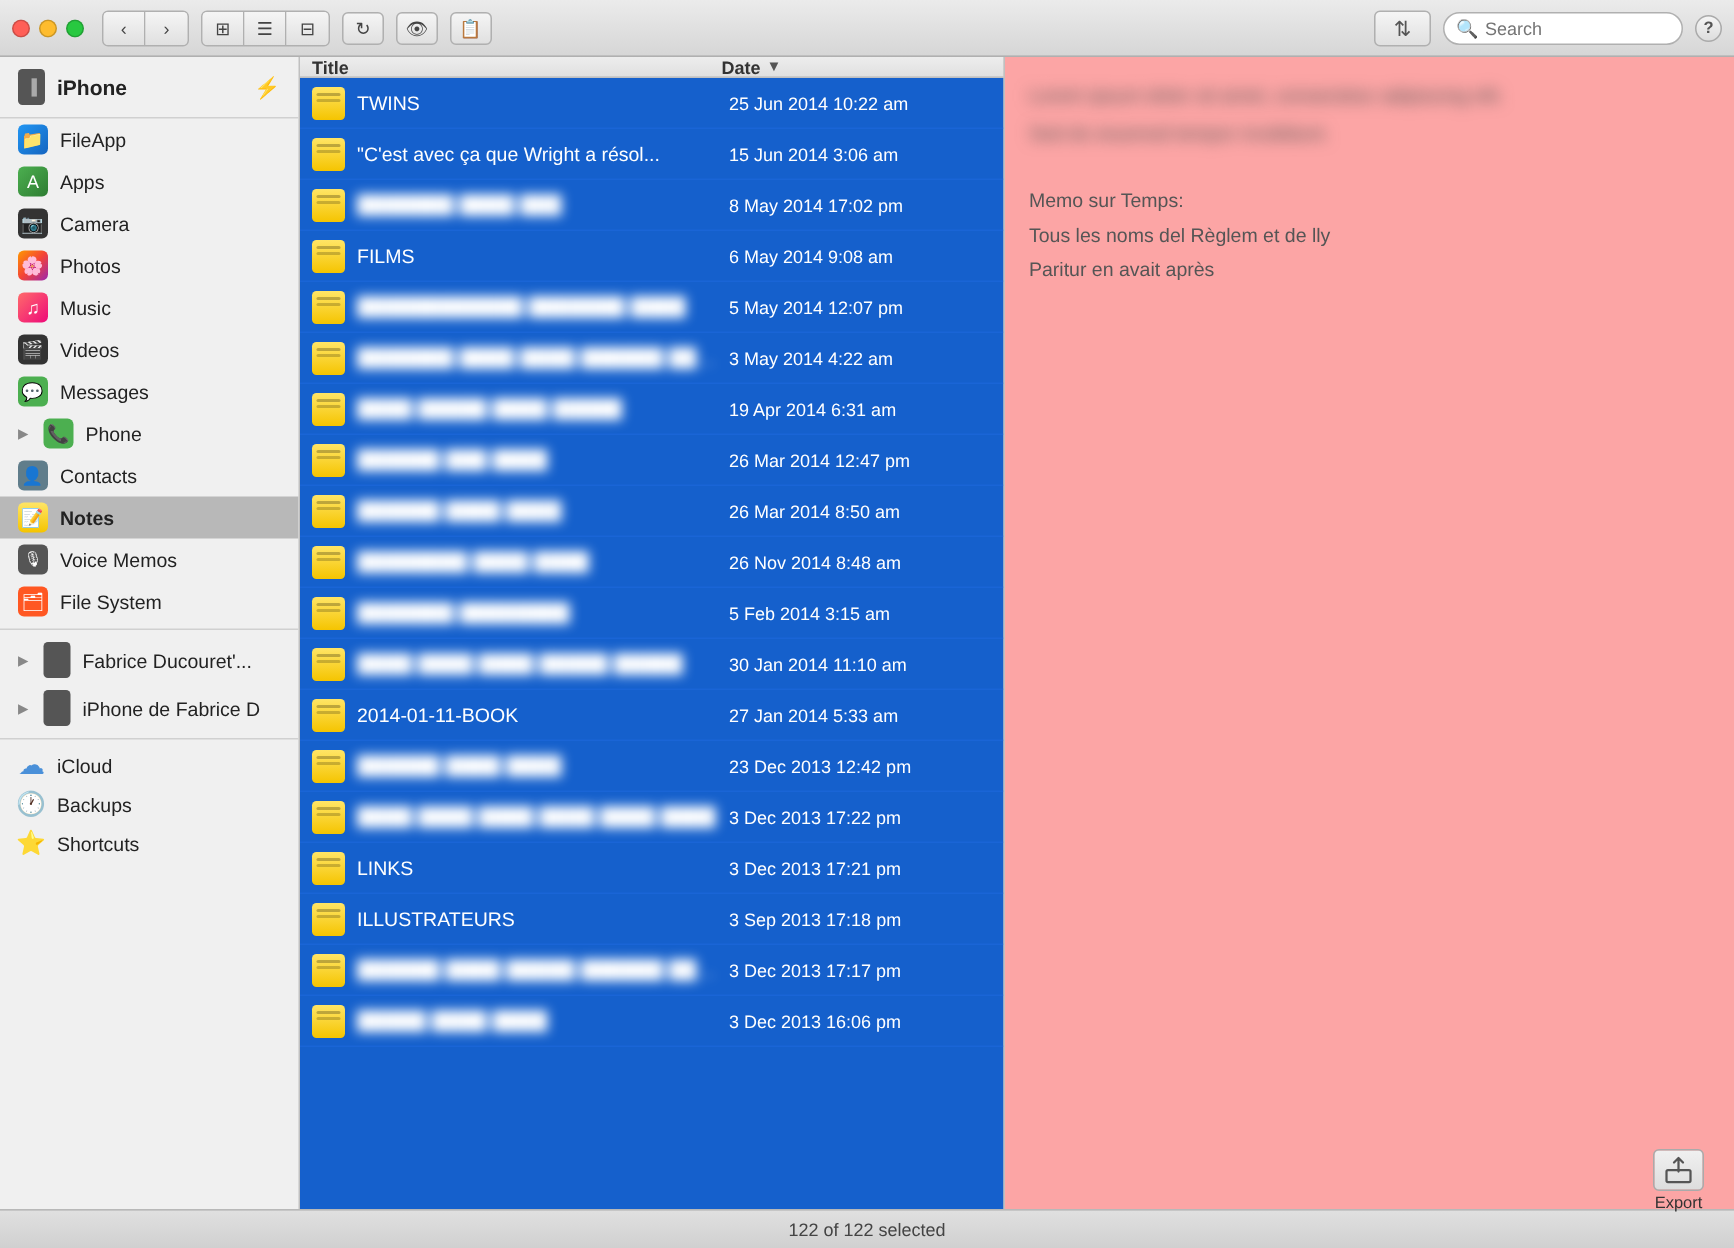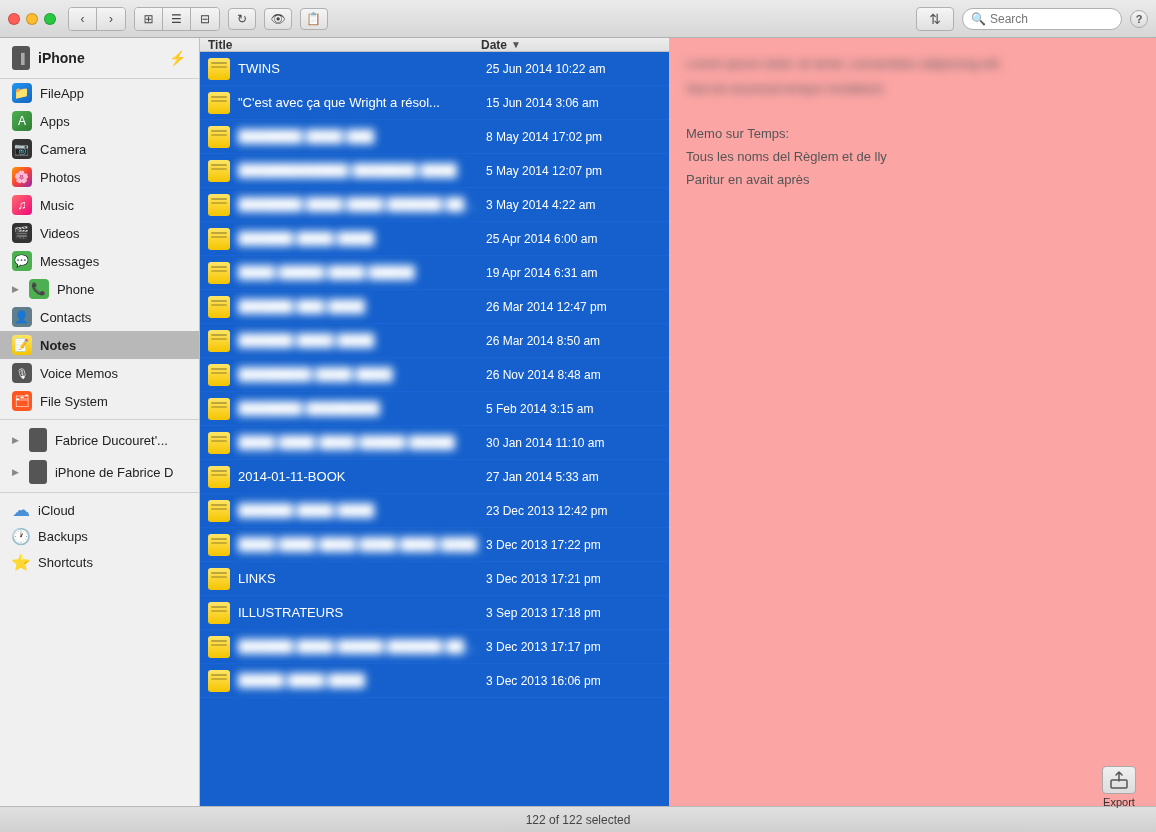--- a/index.html
+++ b/index.html
@@ -518,32 +518,32 @@
             <div class="note-title">"C'est avec ça que Wright a résol...</div>
             <div class="note-date">15 Jun 2014 3:06 am</div>
           </div>
           <div class="note-row">
             <div class="note-icon"></div>
             <div class="note-title blurred">███████ ████ ███</div>
             <div class="note-date">8 May 2014 17:02 pm</div>
           </div>
           <div class="note-row">
             <div class="note-icon"></div>
+            <div class="note-title">FILMS</div>
+            <div class="note-date">6 May 2014 9:08 am</div>
+          </div>
+          <div class="note-row">
+            <div class="note-icon"></div>
             <div class="note-title blurred">████████████ ███████ ████</div>
             <div class="note-date">5 May 2014 12:07 pm</div>
           </div>
           <div class="note-row">
             <div class="note-icon"></div>
             <div class="note-title blurred">███████ ████ ████ ██████ ████</div>
             <div class="note-date">3 May 2014 4:22 am</div>
-          </div>
-          <div class="note-row">
-            <div class="note-icon"></div>
-            <div class="note-title blurred">██████ ████ ████</div>
-            <div class="note-date">25 Apr 2014 6:00 am</div>
           </div>
           <div class="note-row">
             <div class="note-icon"></div>
             <div class="note-title blurred">████ █████ ████ █████</div>
             <div class="note-date">19 Apr 2014 6:31 am</div>
           </div>
           <div class="note-row">
             <div class="note-icon"></div>
             <div class="note-title blurred">██████ ███ ████</div>
             <div class="note-date">26 Mar 2014 12:47 pm</div>

